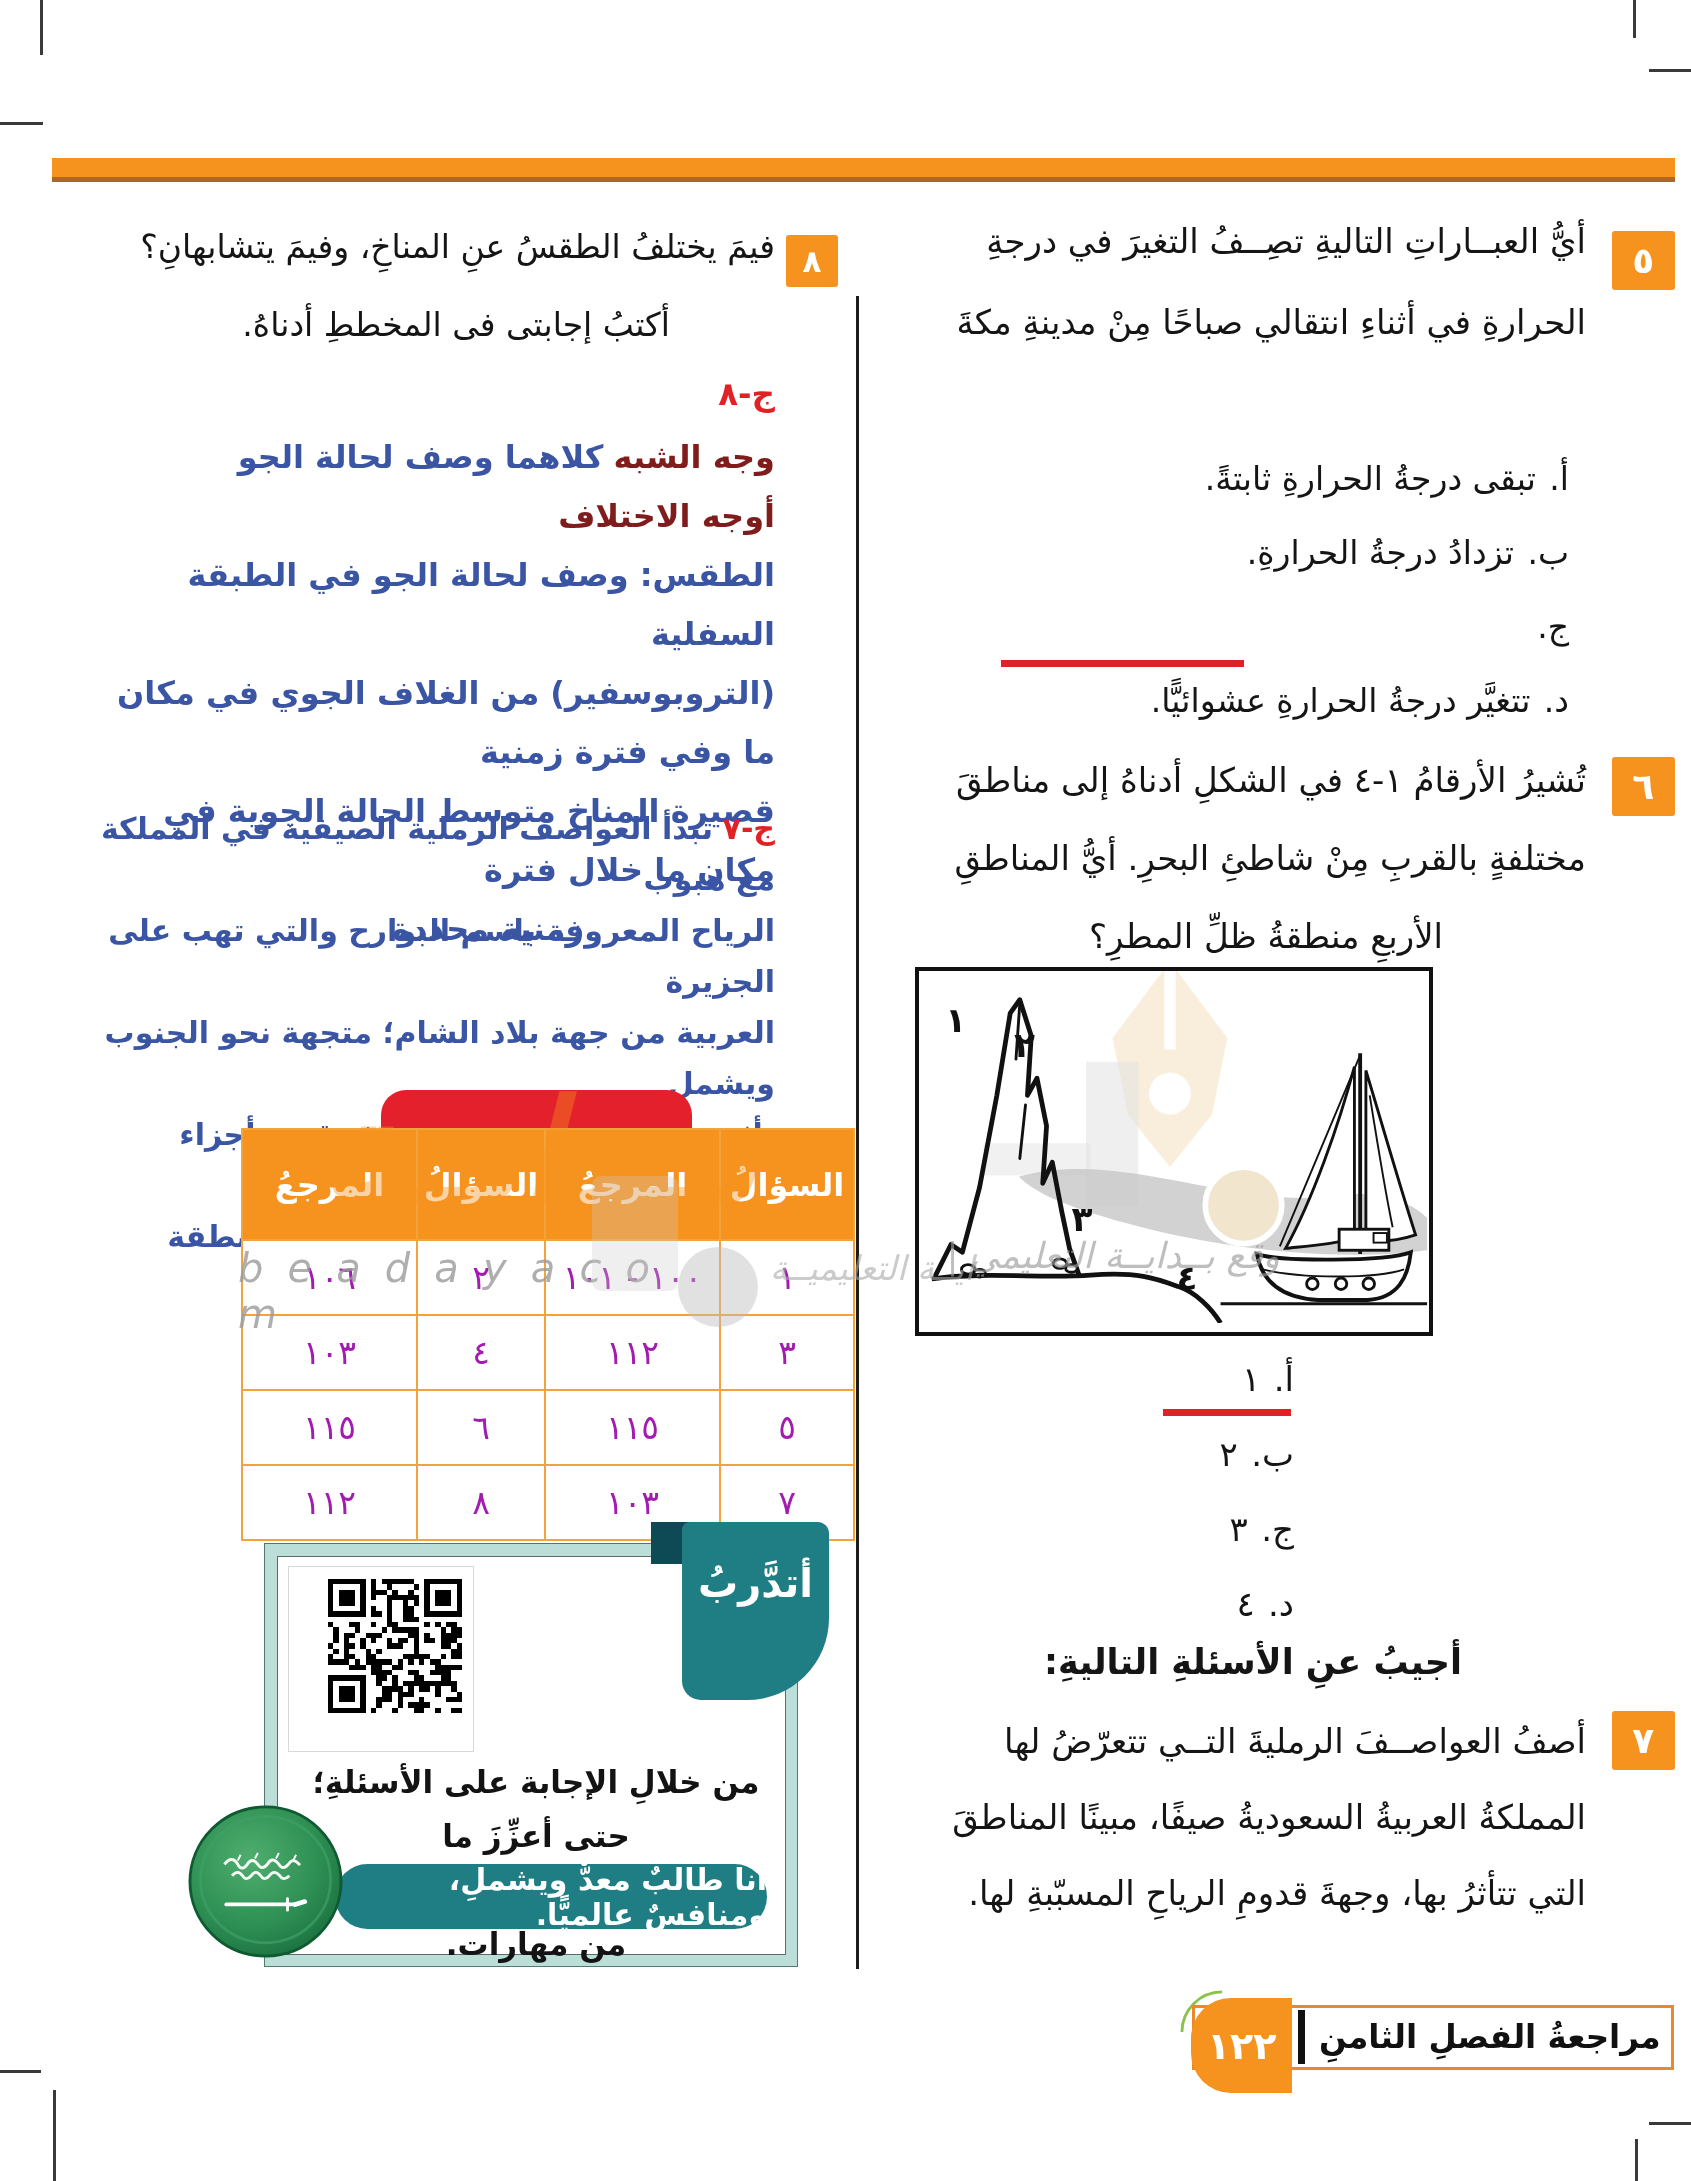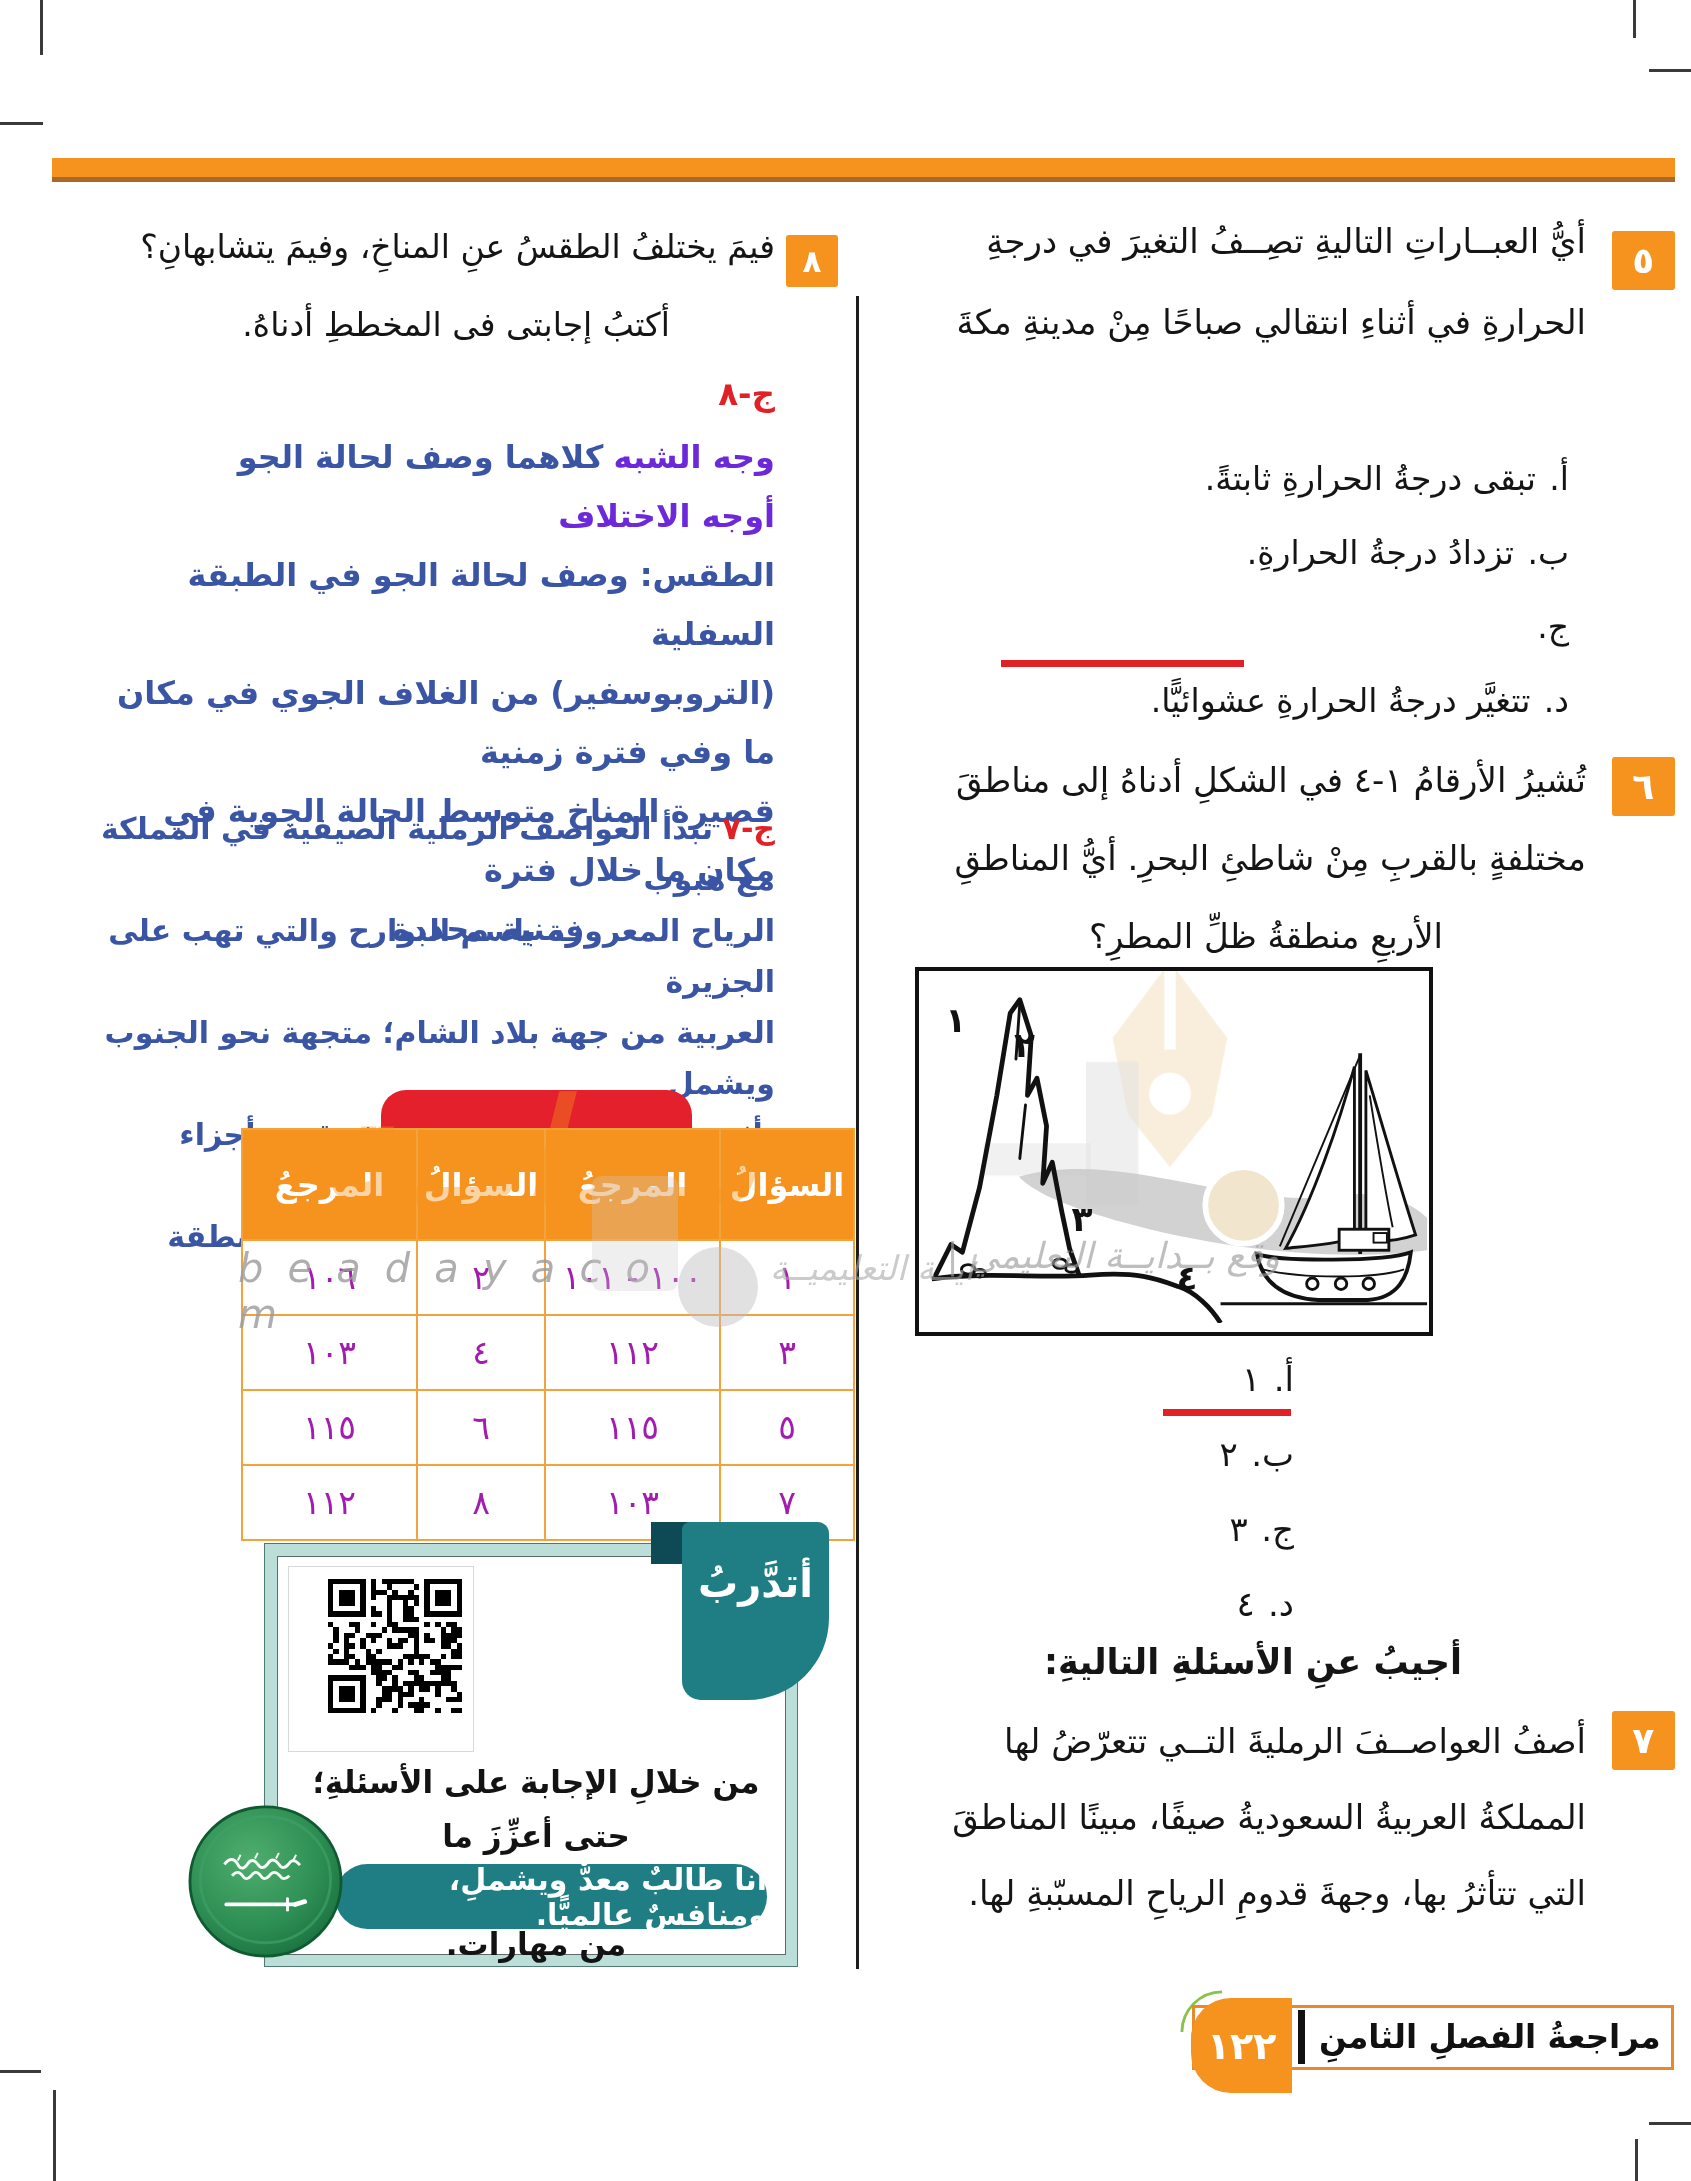--- a/index.html
+++ b/index.html
@@ -16,21 +16,21 @@
   
   .qnum{width:63px;height:59px;background:#F6921E;color:#fff;font-size:36px;font-weight:bold;
         display:flex;align-items:center;justify-content:center;border-radius:2.9px;}
   
   .t{color:#151515;text-align:right;}
   .serifQ{font-size:34px;line-height:81px;}
   .opt{font-size:33px;line-height:74px;}
   .redline{background:#E02227;height:6.7px;}
   .blue{color:#3B55A5;font-weight:bold;}
   .redlbl{color:#E02227;font-weight:bold;}
-  .blk{color:#6d28d9;font-weight:bold;text-align:right;}
+  .blk{color:#7f1d1d;font-weight:bold;text-align:right;}
   
   .figure-box{left:916px;top:967px;width:510px;height:361px;border:4.8px solid #111;background:#fff;}
   
   .ref-table{left:242px;top:1128px;border-collapse:collapse;table-layout:fixed;background:#fff;z-index:2;}
   .ref-table th{background:#F6921E;color:#fff;font-size:32px;font-weight:bold;height:107px;
                 border:2.9px solid #F2A33C;}
   .ref-table td{background:#fff;color:#a21caf;font-size:33px;text-align:center;height:71px;
                 border:2.9px solid #F2A33C;}
   .red-tab{left:382px;top:1090px;width:311px;height:57px;background:#E3202B;border-radius:25px 25px 0 0;z-index:1;}
   

